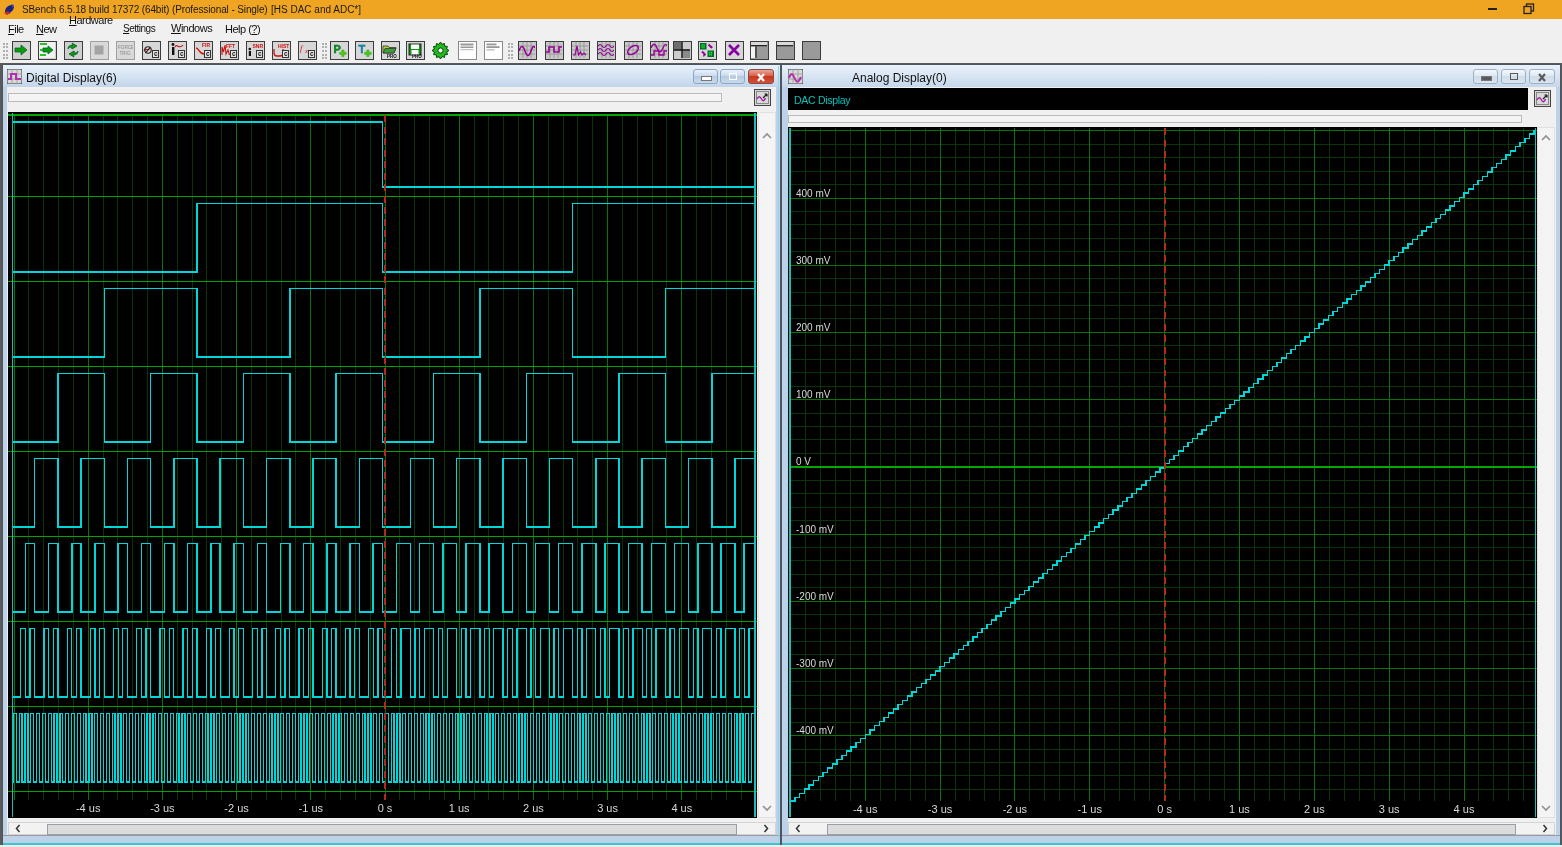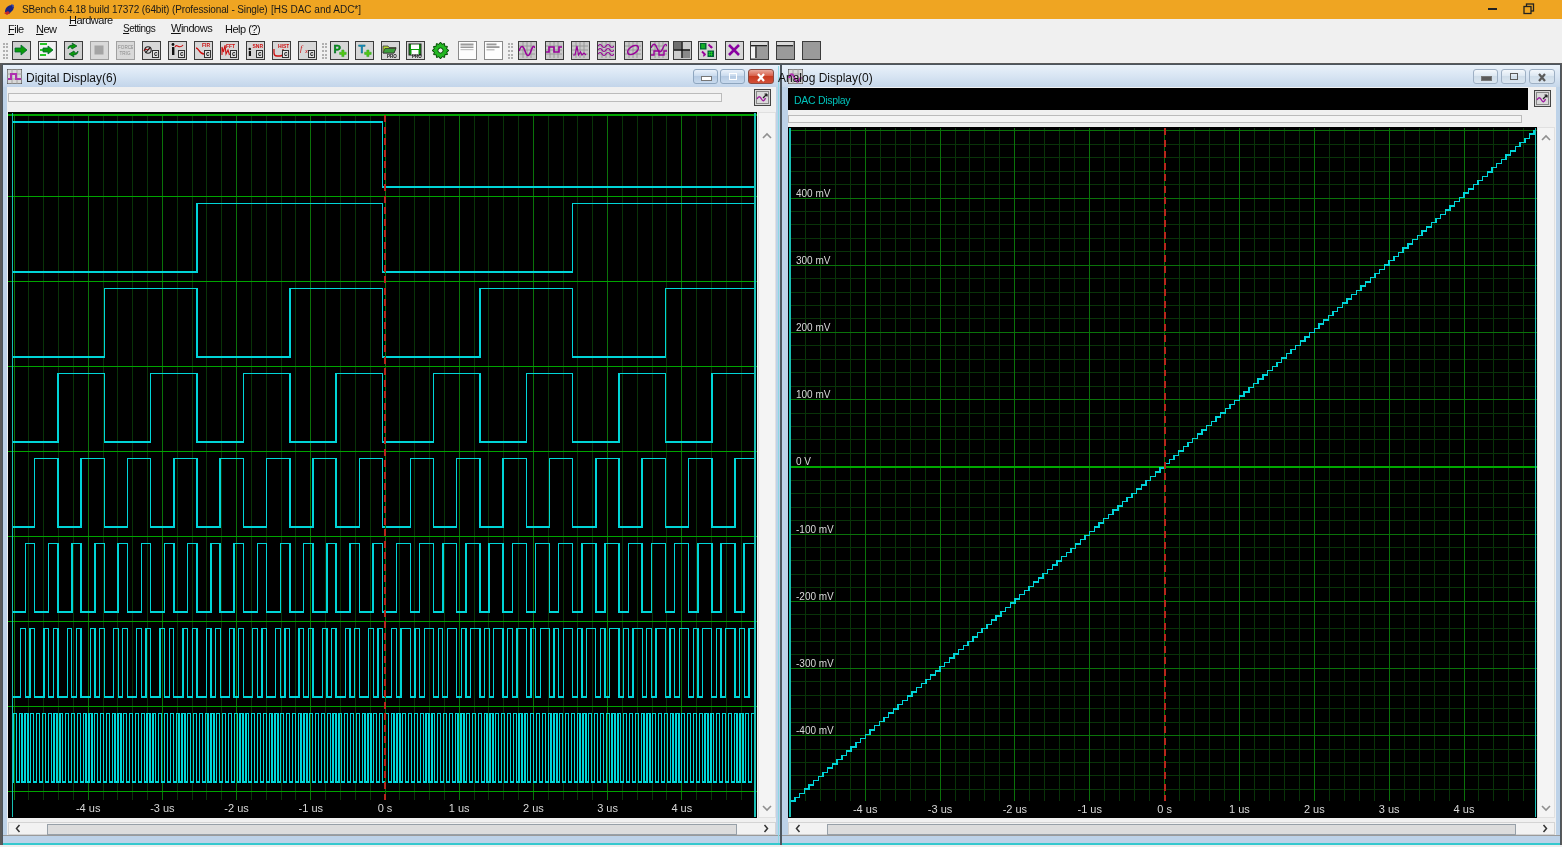--- a/index.html
+++ b/index.html
@@ -1,19 +1,19 @@
 <!DOCTYPE html>
 <html><head><meta charset="utf-8"><style>*{margin:0;padding:0} body{width:1562px;height:847px;position:relative;overflow:hidden;font-family:"Liberation Sans",sans-serif;background:#6a6a6a;-webkit-font-smoothing:antialiased}.t{position:absolute;white-space:nowrap}</style></head><body>
 <div style="position:absolute;left:0;top:0;width:1562px;height:19px;background:#efa522"></div>
 <svg width="14" height="14" viewBox="0 0 14 14" style="position:absolute;left:3px;top:2px">
     <path d="M2 10c0-4 3-7 7-7l2 2-1 3-4 4z" fill="#1a237e"></path>
     <path d="M1 11l4-2 2 2-3 2z" fill="#c62828"></path>
     <path d="M8 2l3 1-1 3z" fill="#3949ab"></path>
   </svg>
-<div class="t" style="left:22px;top:4px;font-size:10px;letter-spacing:-0.12px;color:#1a1a1a">SBench 6.4.18 build 17372 (64bit) (Professional - Single)</div>
+<div class="t" style="left:22px;top:4px;font-size:10px;letter-spacing:-0.12px;color:#1a1a1a">SBench 6.5.18 build 17372 (64bit) (Professional - Single)</div>
 <div class="t" style="left:271px;top:4px;font-size:10px;color:#1a1a1a">[HS DAC and ADC*]</div>
 <div style="position:absolute;left:1488px;top:8px;width:9px;height:1.6px;background:#222"></div>
 <svg width="12" height="12" viewBox="0 0 12 12" style="position:absolute;left:1523px;top:3px">
     <rect x="3.5" y="1" width="7" height="7" fill="none" stroke="#222" stroke-width="1.3"></rect>
     <rect x="1" y="3.5" width="7" height="7" fill="#efa522" stroke="#222" stroke-width="1.3"></rect>
   </svg>
 <div style="position:absolute;left:0;top:19px;width:1562px;height:19px;background:#f0f0f0"></div>
 <div class="t" style="left:8px;top:23px;font-size:11px;letter-spacing:-0.5px;color:#111"><u>F</u>ile</div>
 <div class="t" style="left:36px;top:23px;font-size:11px;letter-spacing:-0.5px;color:#111"><u>N</u>ew</div>
 <div class="t" style="left:69px;top:14px;font-size:11px;letter-spacing:-0.5px;color:#111"><u>H</u>ardware</div>
@@ -276,21 +276,21 @@
 <div style="position:absolute;left:3px;top:843.3px;width:777px;height:1.4px;background:#35c8ce"></div>
 <div style="position:absolute;left:778px;top:66px;width:1.4px;height:777px;background:#8fd8e4"></div>
 <div style="position:absolute;left:781px;top:64px;width:780px;height:781px;background:#bdd2e8;border:1px solid #4d565e;box-sizing:border-box"></div>
 <div style="position:absolute;left:788px;top:87px;width:767.5px;height:748px;background:#f0f0f0"></div>
 <div style="position:absolute;left:782px;top:65px;width:778px;height:22px;background:linear-gradient(#eaf2fa 0%,#d8e5f3 50%,#c6d7ea 100%)"></div>
 <svg width="15" height="15" viewBox="0 0 15 15" style="position:absolute;left:788px;top:69px">
     <rect width="15" height="15" fill="#d8d8d8" stroke="#333"></rect>
     <path d="M0 5h15M0 10h15M5 0v15M10 0v15" stroke="#999" stroke-width="0.8"></path>
     <path d="M1 9c1.8-5 3.5-5 5.5 0s3.8 5 6.5-1" stroke="#b030b0" fill="none" stroke-width="2"></path>
   </svg>
-<div class="t" style="left:778px;top:71px;font-size:12px;color:#111">Analog Display(0)</div>
+<div class="t" style="left:852px;top:71px;font-size:12px;color:#111">Analog Display(0)</div>
 <div style="position:absolute;left:1473px;top:68.5px;width:25px;height:15px;background:linear-gradient(#f4f8fc 0%,#dde8f2 45%,#cfdde9 50%,#dae5f0 100%);border:1px solid #9eb0c4;border-radius:3px;box-sizing:border-box">
     <div style="position:absolute;left:7px;top:6px;width:9px;height:3px;background:#5a5a5a;border:0.5px solid #777"></div>
   </div>
 <div style="position:absolute;left:1500.5px;top:68.5px;width:25px;height:15px;background:linear-gradient(#f4f8fc 0%,#dde8f2 45%,#cfdde9 50%,#dae5f0 100%);border:1px solid #9eb0c4;border-radius:3px;box-sizing:border-box">
     <div style="position:absolute;left:8px;top:3.5px;width:8px;height:7px;border:1.6px solid #5a5a5a;box-sizing:border-box"></div>
   </div>
 <div style="position:absolute;left:1528.5px;top:68.5px;width:26px;height:15px;background:linear-gradient(#f4f8fc 0%,#dde8f2 45%,#cfdde9 50%,#dae5f0 100%);border:1px solid #9eb0c4;border-radius:3px;box-sizing:border-box"><svg width="24" height="13" viewBox="0 0 24 13">
       <path d="M9 3l6 7M15 3l-6 7" stroke="#5a5a5a" stroke-width="2.2"></path>
     </svg></div>
 <div style="position:absolute;left:788px;top:88px;width:740px;height:21.5px;background:#000"></div>

